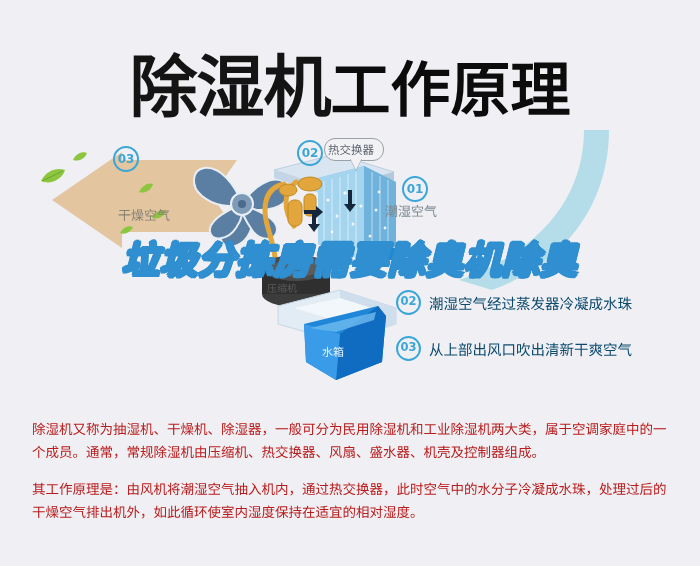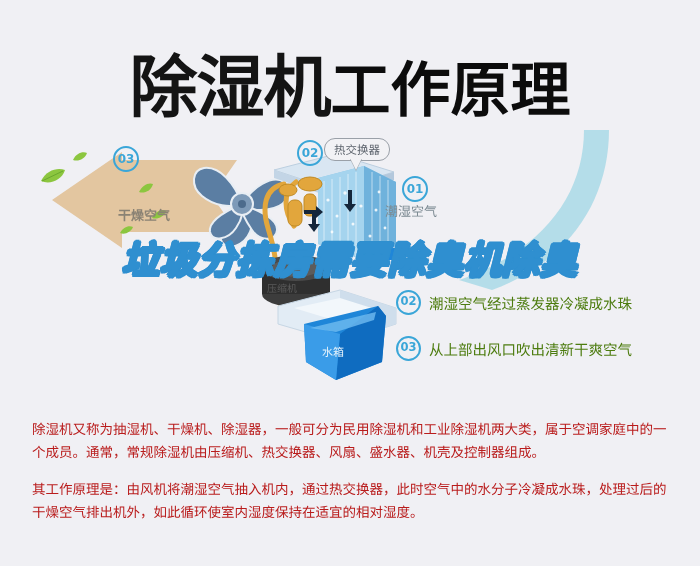--- a/index.html
+++ b/index.html
@@ -57,38 +57,38 @@
     font-family:"DejaVu Sans","Liberation Sans",sans-serif;
     background:transparent;line-height:1;
   }
   .badge-03{left:113px;top:18px;}
   .badge-02{left:297px;top:12px;}
   .badge-01{left:402px;top:48px;}
 
   
   .callout{
     position:absolute;left:324px;top:10px;
-    padding:2px 9px 3px 9px;border:1.4px solid #9aa0a8;border-radius:11px;
+    padding:2px 9px 3px 3px;border:1.4px solid #9aa0a8;border-radius:11px;
     background:#f2f2f5;color:#5d646d;font-size:11.5px;white-space:nowrap;
     font-family:Liberation Mono, monospace;
     text-align:center;
   }
   .callout-tail{
     position:absolute;left:350px;top:30px;width:0;height:0;
     border-left:6px solid transparent;border-right:6px solid transparent;
     border-top:12px solid #f2f2f5;
     filter:drop-shadow(0 1px 0 #9aa0a8);
   }
 
   
   .dlabel{
     position:absolute;font-size:13px;color:#6f737a;white-space:nowrap;
     font-family:"DejaVu Sans","Liberation Sans",sans-serif;
   }
-  .lbl-dry{left:118px;top:77px;color:#8a8274;font-weight:bold;}
+  .lbl-dry{left:118px;top:77px;color:#8a8274;}
   .lbl-humid{left:385px;top:73px;color:#7d8b93;}
   .lbl-comp{left:267px;top:152px;font-size:10px;color:#5a5a5a;}
   .lbl-tank{left:322px;top:215px;font-size:11px;color:#e8f4fc;}
 
   
   .fan{position:absolute;left:180px;top:28px;width:120px;height:96px;}
   .fan svg{display:block;}
 
   
   .machine{position:absolute;left:244px;top:20px;width:170px;height:240px;}
@@ -115,21 +115,21 @@
   .steps{position:absolute;left:396px;top:245px;width:300px;z-index:30;}
   .step{display:flex;align-items:center;margin-bottom:24px;height:22px;}
   .step-badge{
     width:21px;height:21px;border-radius:50%;
     border:2px solid #3aa6d8;color:#3aa6d8;
     font-size:11.5px;font-weight:bold;flex:0 0 auto;
     display:flex;align-items:center;justify-content:center;
     font-family:"DejaVu Sans","Liberation Sans",sans-serif;line-height:1;
   }
   .step-text{
-    margin-left:8px;font-size:14.5px;color:#4d7c0f;white-space:nowrap;
+    margin-left:8px;font-size:14.5px;color:#0c4a6e;white-space:nowrap;
     font-family:"DejaVu Sans","Liberation Sans",sans-serif;
   }
   .step-hidden{opacity:0;}
 
   
   .body-copy{position:absolute;left:32px;top:418px;width:640px;z-index:20;}
   .para{
     font-size:13.5px;line-height:23px;color:#b91c1c;
     margin:0 0 14px 0;
     font-family:"DejaVu Sans","Liberation Sans",sans-serif;

